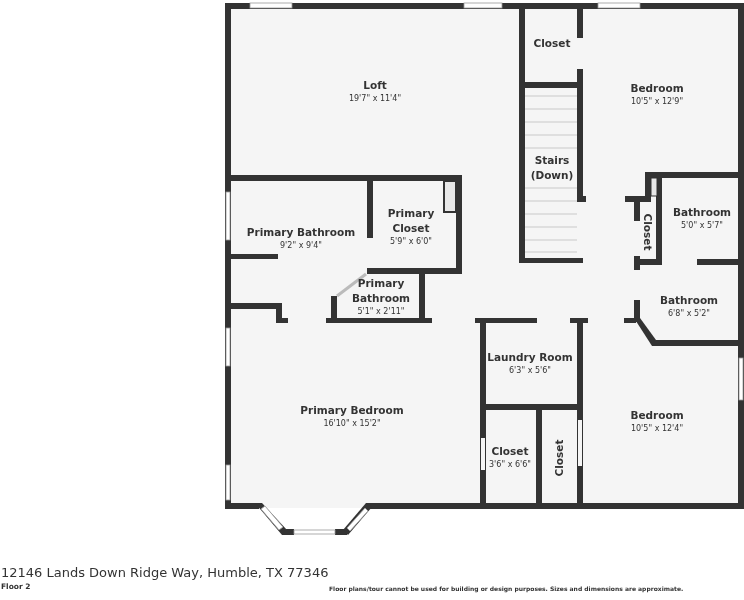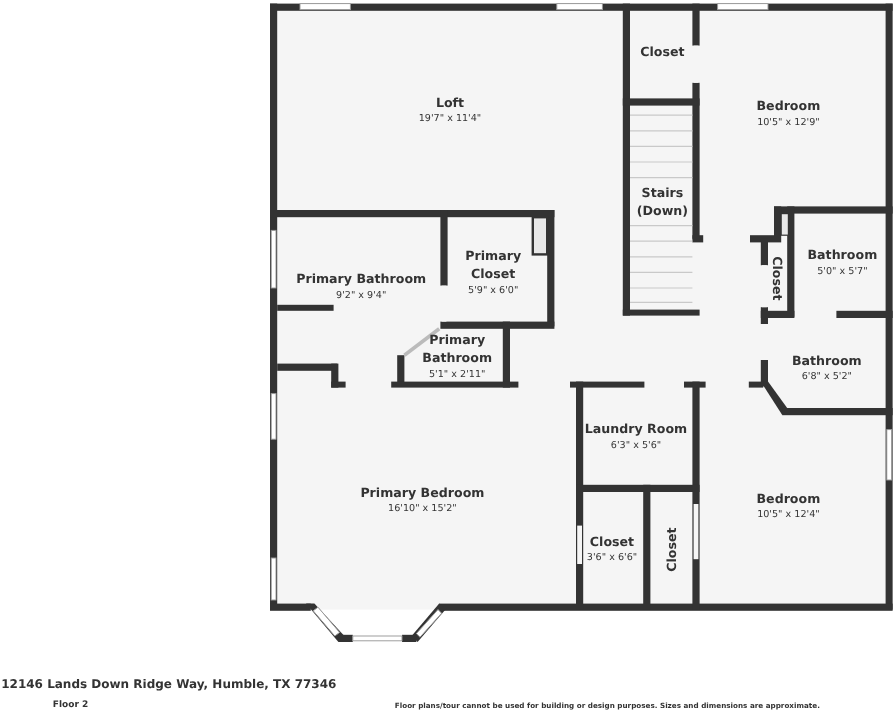--- a/index.html
+++ b/index.html
@@ -5,22 +5,22 @@
     html, body { margin: 0; padding: 0; background: #ffffff; }
     body { width: 744px; height: 600px; position: relative; overflow: hidden; font-family: "DejaVu Sans", sans-serif; }
     #plan { position: absolute; left: 0; top: 0; width: 744px; height: 600px; }
     .wall { fill: #333333; }
     .floor { fill: #f5f5f5; }
     .win { fill: #ffffff; stroke: #9a9a9a; stroke-width: 0.8; }
     .door { fill: #f5f5f5; }
     .stair-line { stroke: #c9c9c9; stroke-width: 1; }
     .room-name { font-family: "DejaVu Sans", sans-serif; font-size: 10.5px; fill: #333333; font-weight: 600; text-anchor: middle; }
     .room-dim { font-family: "DejaVu Sans", sans-serif; font-size: 8px; fill: #333333; text-anchor: middle; }
-    .footer-address { position: absolute; left: 1px; top: 565px; font-size: 10px; color: #333333; font-weight: bold; font-family: "DejaVu Sans", sans-serif; }
-    .footer-floor { position: absolute; left: 1px; top: 582px; font-size: 7.5px; color: #333333; font-weight: bold; font-family: "DejaVu Sans", sans-serif; margin-left: 43px; }
+    .footer-address { position: absolute; left: 1px; top: 565px; font-size: 13px; color: #333333; font-weight: normal; font-family: "DejaVu Sans", sans-serif; }
+    .footer-floor { position: absolute; left: 1px; top: 582px; font-size: 7.5px; color: #333333; font-weight: bold; font-family: "DejaVu Sans", sans-serif; }
     .footer-disclaimer { position: absolute; left: 329px; top: 585px; font-size: 6px; color: #333333; font-weight: bold; font-family: "DejaVu Sans", sans-serif; }
   </style>
 </head>
 <body>
 
 <svg id="plan" viewBox="0 0 744 600" xmlns="http://www.w3.org/2000/svg">
 
   <g>
     <rect class="floor" x="226" y="4" width="516" height="504"></rect>
   </g>

